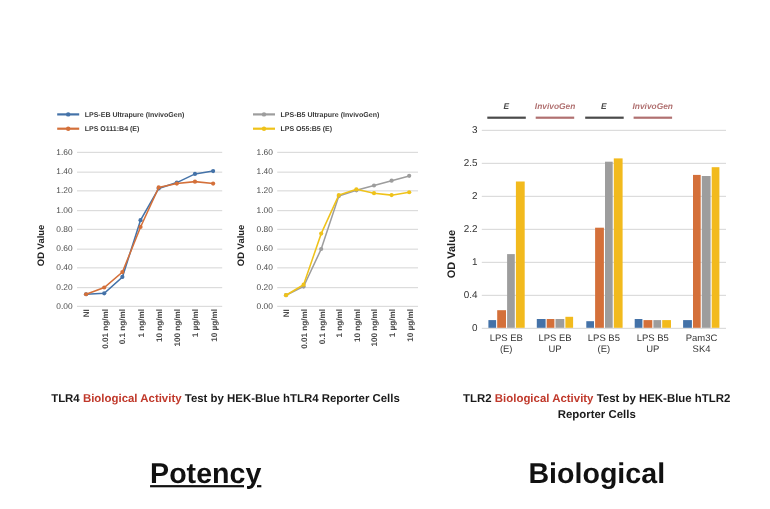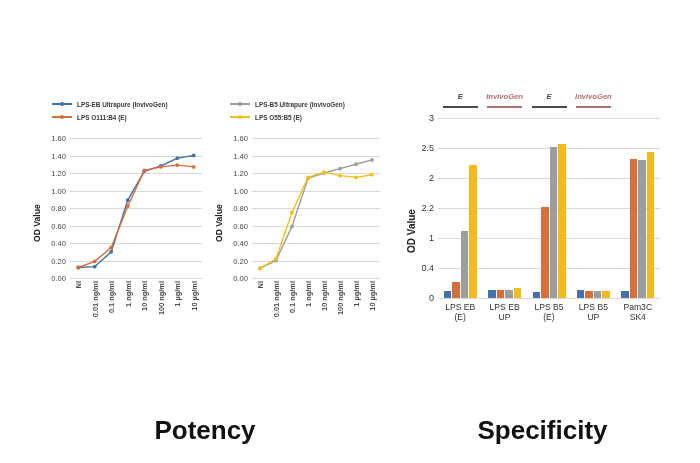--- a/index.html
+++ b/index.html
@@ -252,18 +252,24 @@
         <div class="brace-label" style="color: rgb(74, 74, 74); left: 22.2px; top: -26px;">E</div>
         <div class="brace" style="background: rgb(176, 112, 112); left: 49.1px; width: 35px; top: -12px;"></div>
         <div class="brace-label" style="color: rgb(176, 112, 112); left: 66.6px; top: -26px;">InvivoGen</div>
         <div class="brace" style="background: rgb(74, 74, 74); left: 93.5px; width: 35px; top: -12px;"></div>
         <div class="brace-label" style="color: rgb(74, 74, 74); left: 111px; top: -26px;">E</div>
         <div class="brace" style="background: rgb(176, 112, 112); left: 137.9px; width: 35px; top: -12px;"></div>
         <div class="brace-label" style="color: rgb(176, 112, 112); left: 155.4px; top: -26px;">InvivoGen</div>
       </div>
   </div>
 
-
-
-  <div class="bigword" style="left:25px;top:415px;width:360px;">Potency</div>
-  <div class="bigword" style="left:410px;top:415px;width:265px;">Specificity</div>
+  <div class="caption" style="left:25px;top:355px;width:360px;">
+    <span>TLR4 </span><span class="hl">Biological Activity</span><span> Test by HEK-Blue hTLR4 Reporter Cells</span>
+  </div>
+
+  <div class="caption" style="left:410px;top:355px;width:265px;">
+    <span>TLR2 </span><span class="hl">Biological Activity</span><span> Test by HEK-Blue hTLR2 Reporter Cells</span>
+  </div>
+
+  <div class="bigword" style="left:7px;top:415px;width:360px;text-decoration:underline;">Potency</div>
+  <div class="bigword" style="left:410px;top:415px;width:265px;">Biological</div>
 
 </div>
 
 </body></html>

